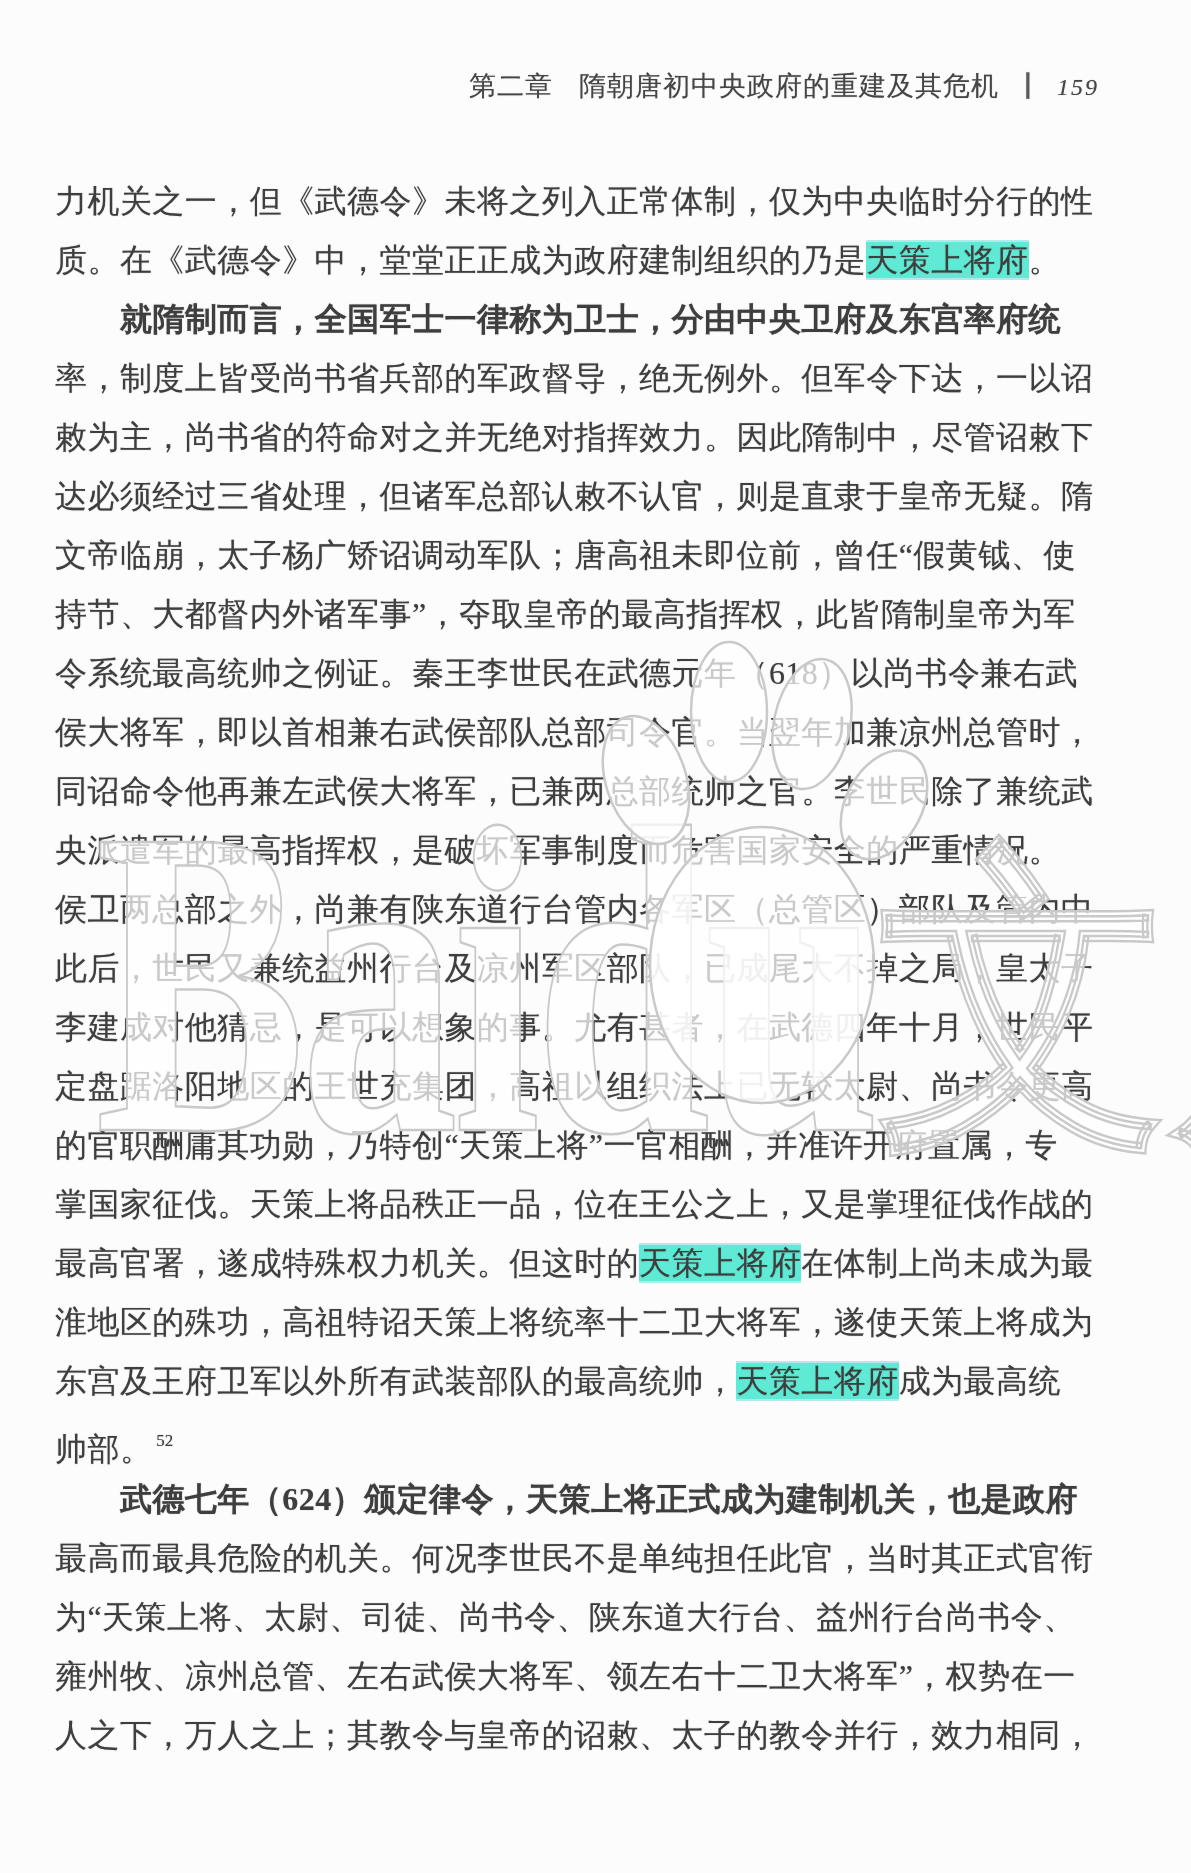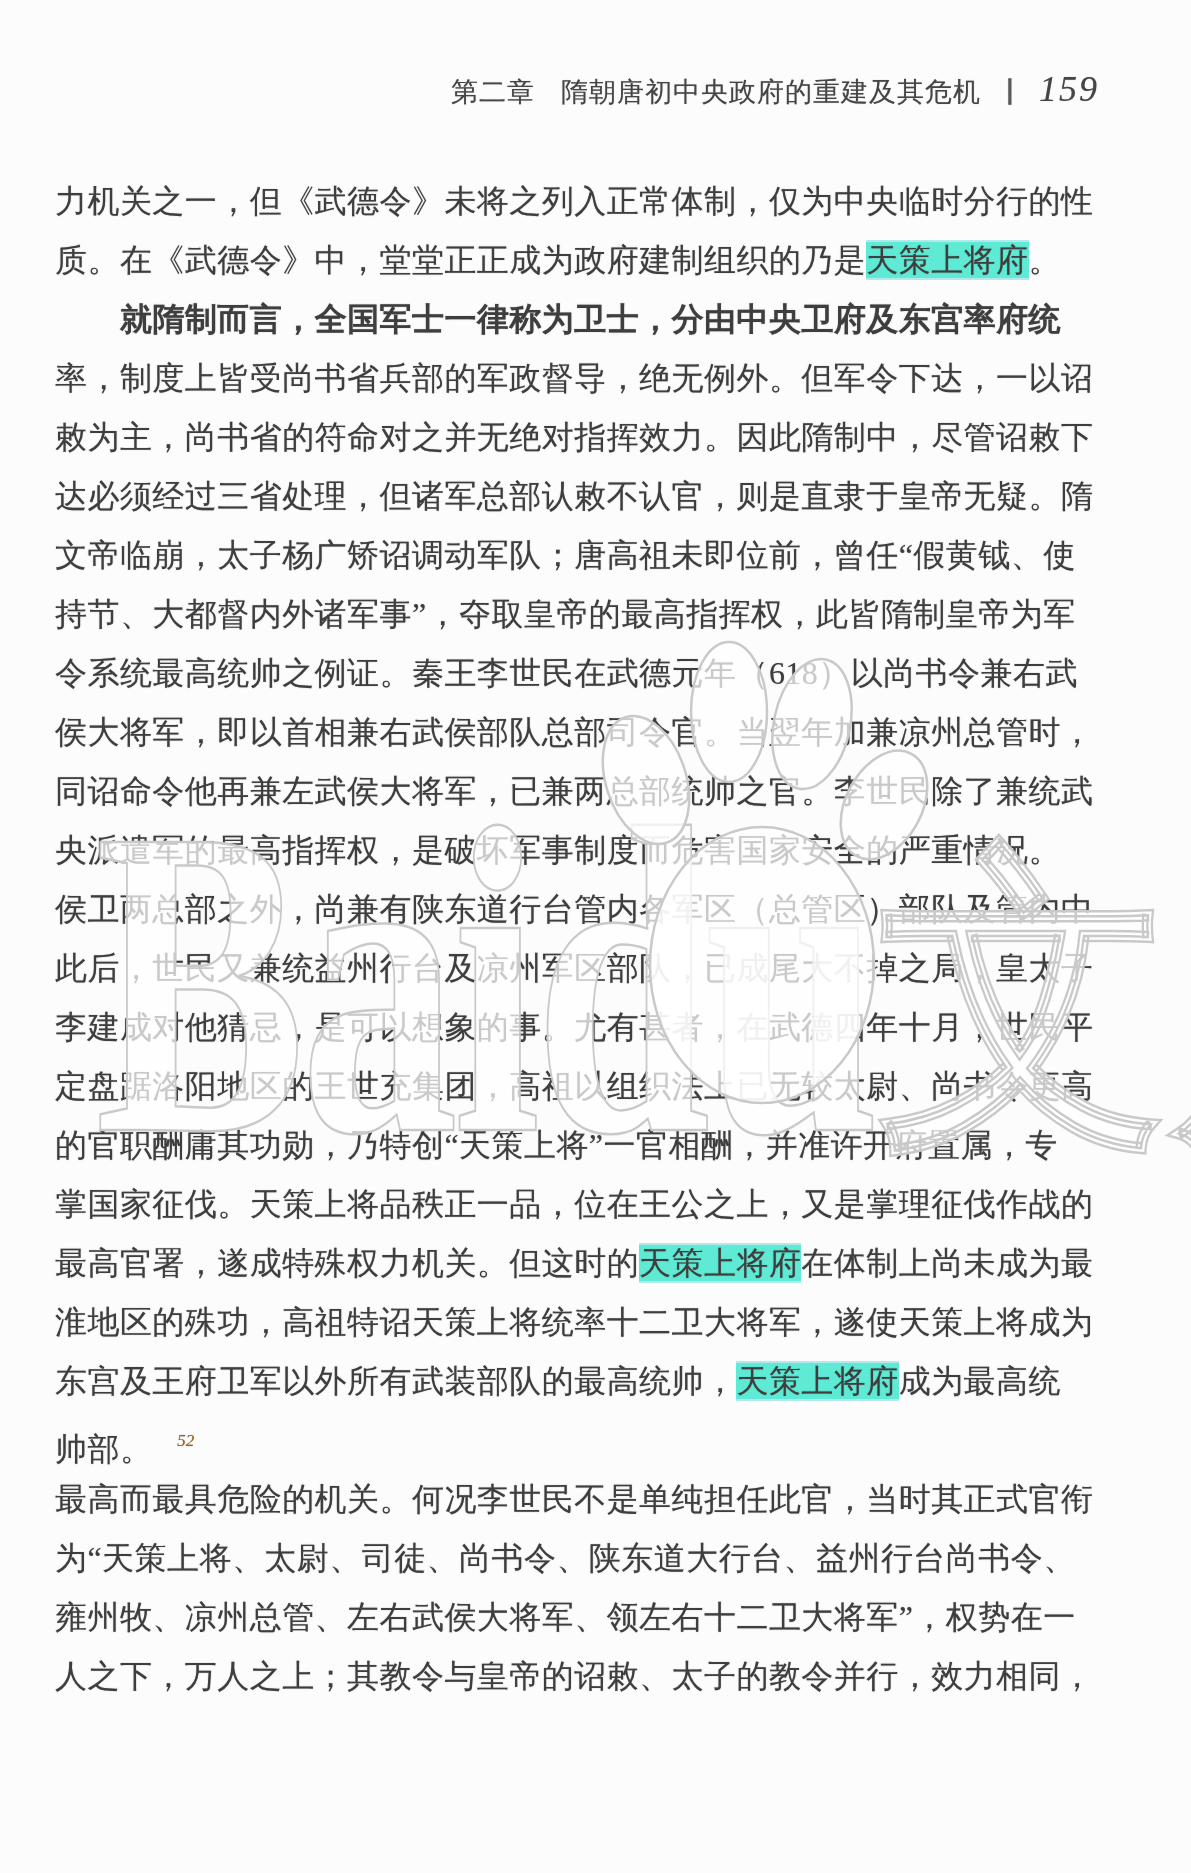--- a/index.html
+++ b/index.html
@@ -12,36 +12,35 @@
   }
   
   .header{
     position:absolute;top:68px;right:92px;
     font-size:27px;color:#454545;
     letter-spacing:1px;white-space:nowrap;
     text-shadow:0 0 1px rgba(70,70,70,.45);
   }
   .header .chapter{margin-right:26px;}
   .header .sep{margin:0 14px 0 16px;color:#5a5a5a;font-weight:bold;}
-  .header .pagenum{font-style:italic;font-size:36px;letter-spacing:2px;}
+  .header .pagenum{font-style:italic;font-size:24px;letter-spacing:2px;}
   
   .body-text{
     position:absolute;left:55px;top:172px;width:1045px;
     font-size:32px;line-height:59px;color:#3e3e3e;
     letter-spacing:0.45px;
     text-shadow:0 0 1.1px rgba(62,62,62,.5);
   }
   .line{height:59px;white-space:nowrap;}
   .line.indent{text-indent:65px;font-weight:bold;}
   .hl{background:#5eead4;box-shadow:0 2px 0 #b2e9ec, 0 -2px 0 #b2e9ec;}
   sup.note{
     font-size:17px;letter-spacing:0;
-    vertical-align:14px;margin-left:25px;color:#a16207;
+    vertical-align:14px;margin-left:4px;color:#404040;
     font-family:"Liberation Serif",serif;
-    font-style:italic;
   }
   
   .watermark{
     position:absolute;left:0;top:640px;width:1191px;height:545px;
     pointer-events:none;
   }
 </style>
 </head>
 <body>
 
@@ -67,20 +66,21 @@
       <div class="line"><span>侯卫两总部之外，尚兼有陕东道行台管内各军区（总管区）部队及管内中</span></div>
       <div class="line"><span>此后，世民又兼统益州行台及凉州军区部队，已成尾大不掉之局，皇太子</span></div>
       <div class="line"><span>李建成对他猜忌，是可以想象的事。尤有甚者，在武德四年十月，世民平</span></div>
       <div class="line"><span>定盘踞洛阳地区的王世充集团，高祖以组织法上已无较太尉、尚书令更高</span></div>
       <div class="line"><span>的官职酬庸其功勋，乃特创“天策上将”一官相酬，并准许开府置属，专</span></div>
       <div class="line"><span>掌国家征伐。天策上将品秩正一品，位在王公之上，又是掌理征伐作战的</span></div>
       <div class="line"><span>最高官署，遂成特殊权力机关。但这时的</span><span class="hl">天策上将府</span><span>在体制上尚未成为最</span></div>
       <div class="line"><span>淮地区的殊功，高祖特诏天策上将统率十二卫大将军，遂使天策上将成为</span></div>
       <div class="line"><span>东宫及王府卫军以外所有武装部队的最高统帅，</span><span class="hl">天策上将府</span><span>成为最高统</span></div>
       <div class="line"><span>帅部。</span><sup class="note">52</sup></div>
+      <div class="line indent"><span>武德七年（624）颁定律令，天策上将正式成为建制机关，也是政府</span></div>
       <div class="line"><span>最高而最具危险的机关。何况李世民不是单纯担任此官，当时其正式官衔</span></div>
       <div class="line"><span>为“天策上将、太尉、司徒、尚书令、陕东道大行台、益州行台尚书令、</span></div>
       <div class="line"><span>雍州牧、凉州总管、左右武侯大将军、领左右十二卫大将军”，权势在一</span></div>
       <div class="line"><span>人之下，万人之上；其教令与皇帝的诏敕、太子的教令并行，效力相同，</span></div>
     </div>
 
   <svg class="watermark" viewBox="0 0 1191 545" width="1191" height="545">
     <g fill="rgba(255,255,255,0.72)" stroke="#c9c9c9" stroke-width="2.5" font-family="'Liberation Serif','DejaVu Serif',serif" font-weight="bold">
       <text x="95" y="490" font-size="440" letter-spacing="-8" textLength="780" lengthAdjust="spacingAndGlyphs">Baidu</text>
       <text x="878" y="470" font-size="320" textLength="585" lengthAdjust="spacingAndGlyphs">文库</text>

